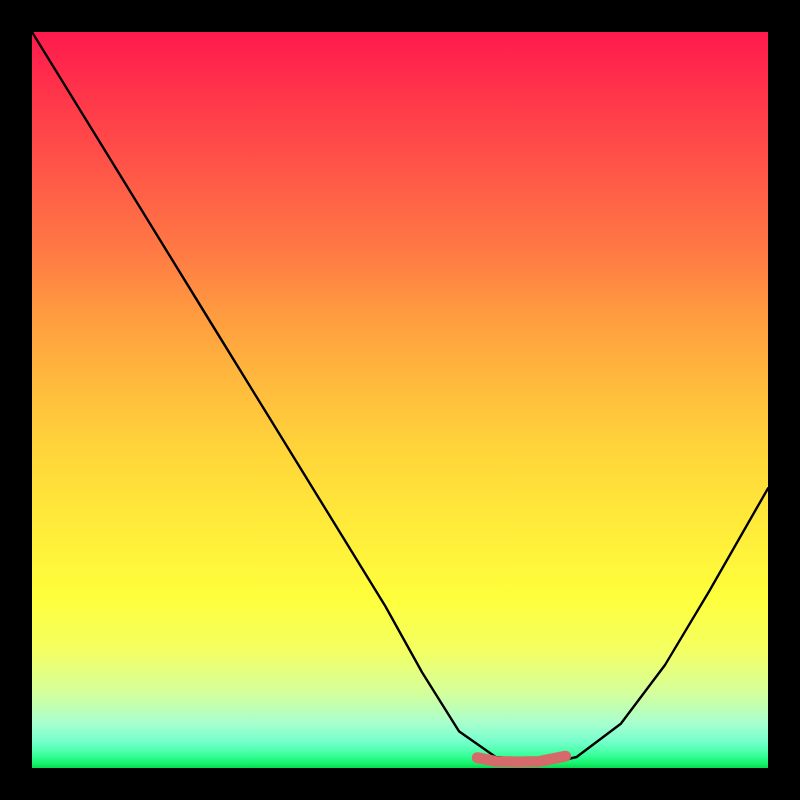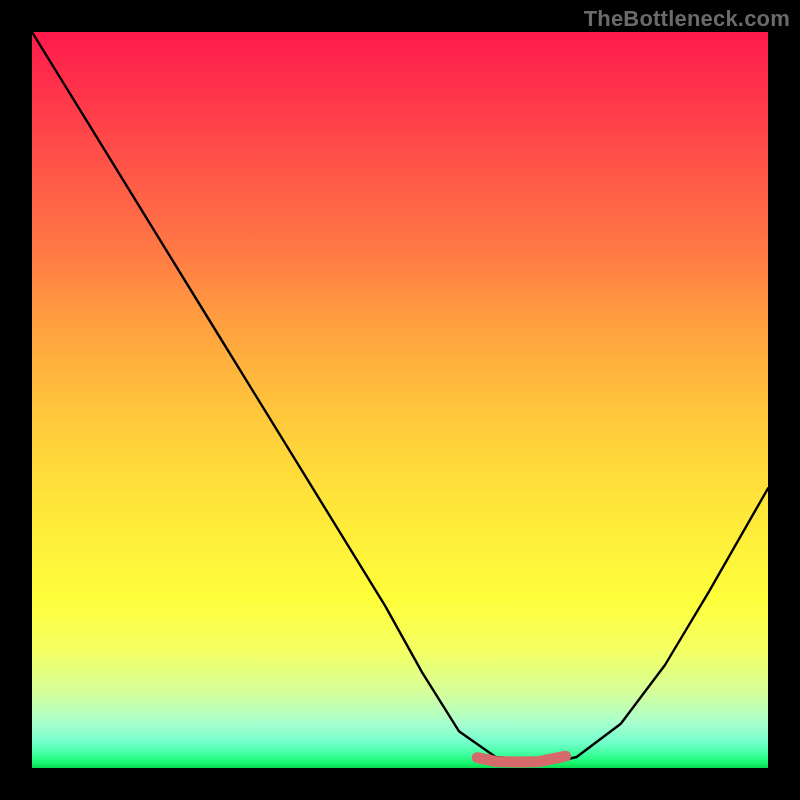--- a/index.html
+++ b/index.html
@@ -56,21 +56,20 @@
     position: absolute;
     left: 0;
     top: 0;
   }
 </style>
 </head>
 <body>
 
 <div class="frame">
 
-  <div class="watermark">TheBottleneck.com</div>
 
   <div class="plot">
 
     <svg class="curve" width="736" height="736" viewBox="0 0 736 736">
       <path id="main-curve" fill="none" stroke="#000" stroke-width="2.4" stroke-linecap="round" stroke-linejoin="round" d="M0.0 0.0 L58.9 95.7 L117.8 191.4 L176.6 287.0 L235.5 382.7 L294.4 478.4 L353.3 574.1 L390.1 640.3 L426.9 699.2 L463.7 725.0 L500.5 730.1 L522.6 730.1 L544.6 725.0 L588.8 691.8 L633.0 633.0 L677.1 559.4 L736.0 456.3"></path>
       <path id="highlight-curve" fill="none" stroke="#d66a6a" stroke-width="11" stroke-linecap="round" stroke-linejoin="round" d="M445.3 725.7 L463.7 729.4 L485.8 730.1 L507.8 729.4 L533.6 724.2"></path>
     </svg>
 
   </div>
 </div>

